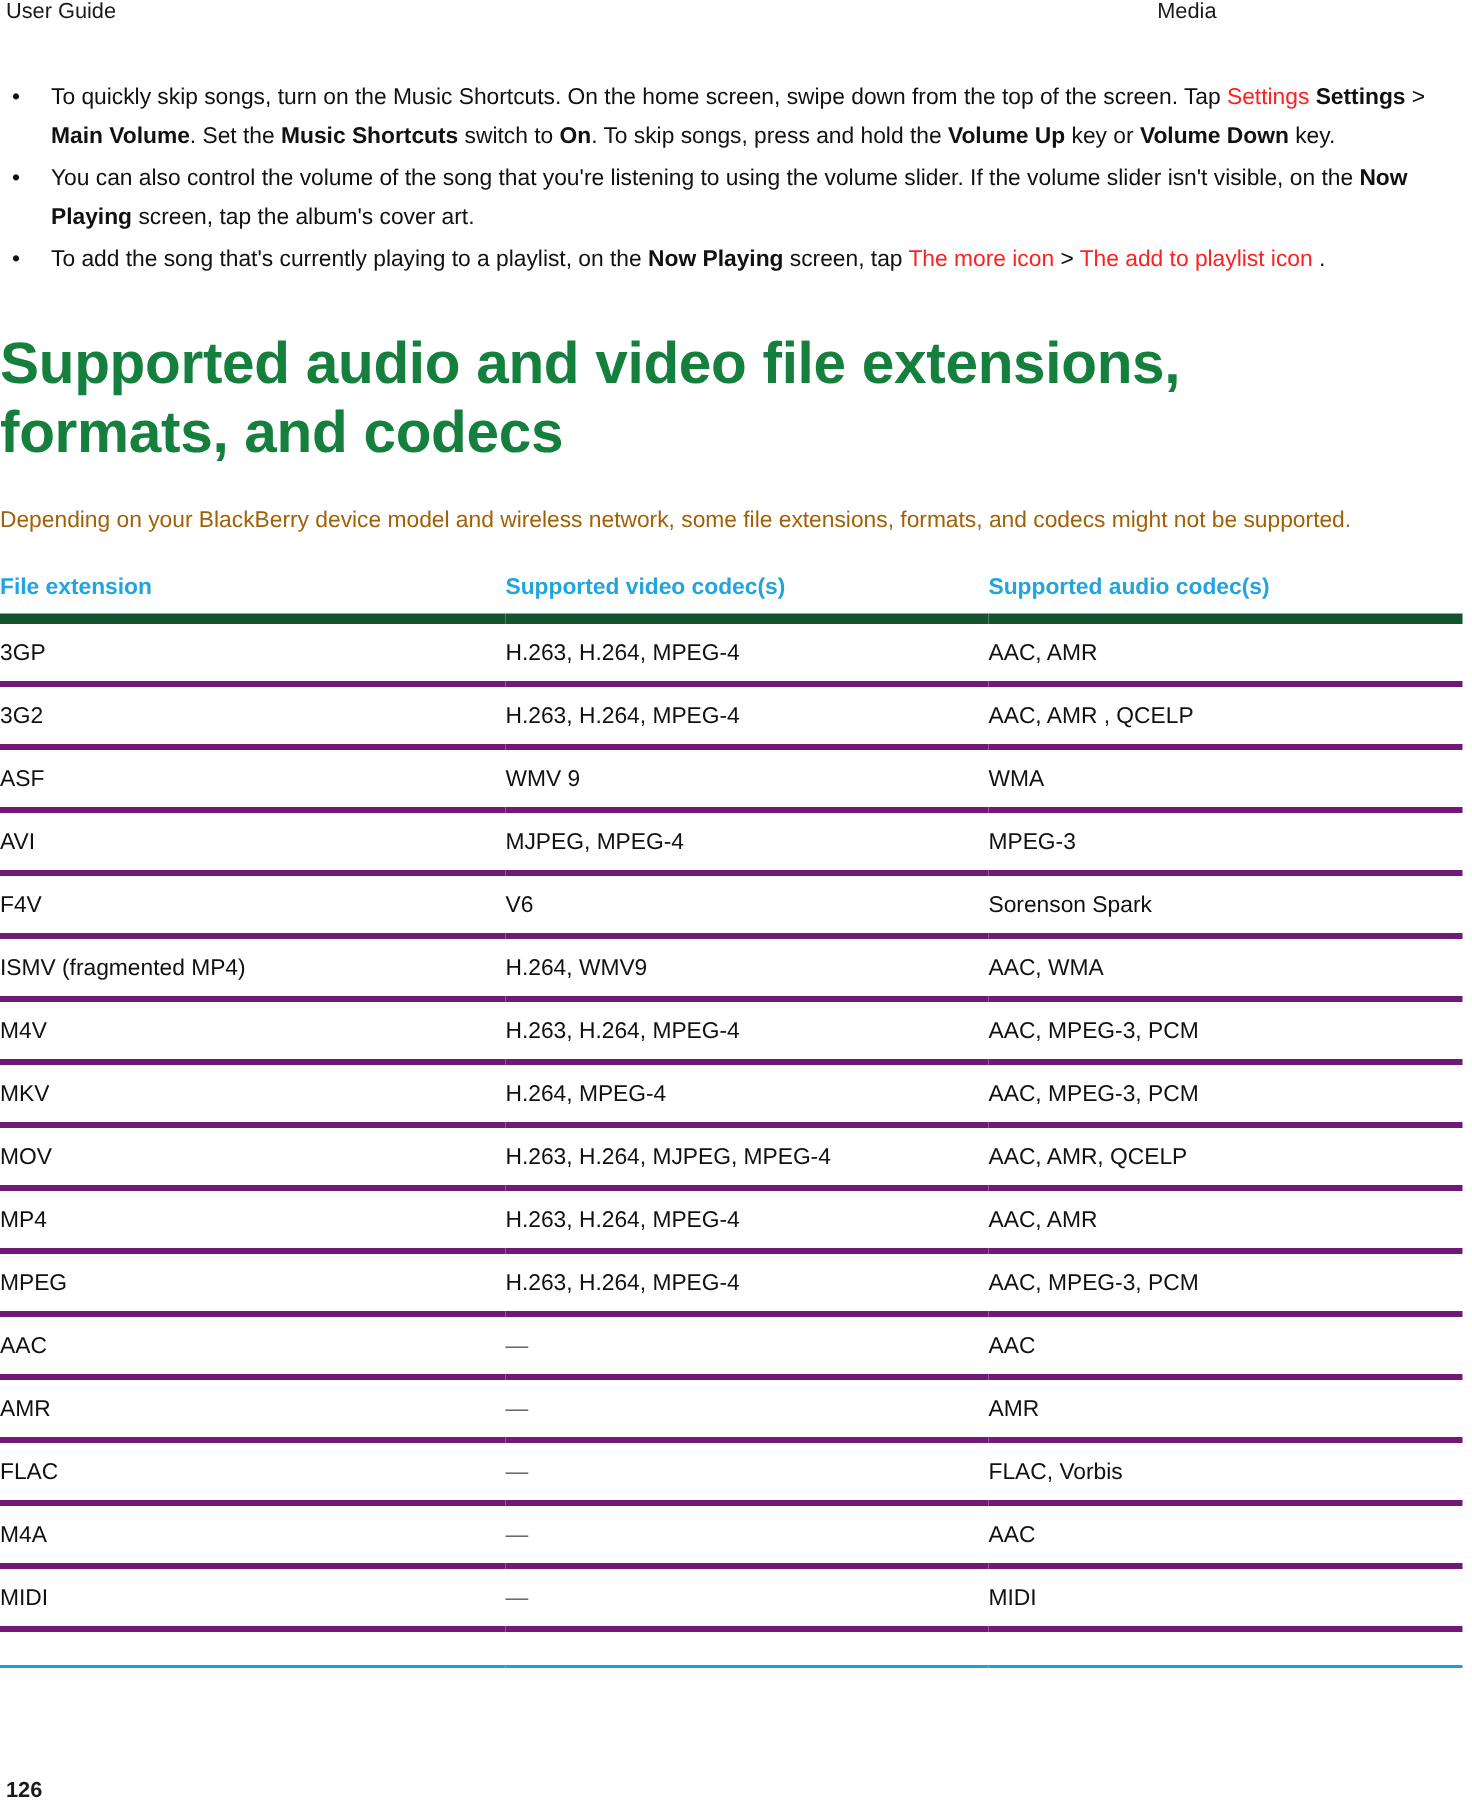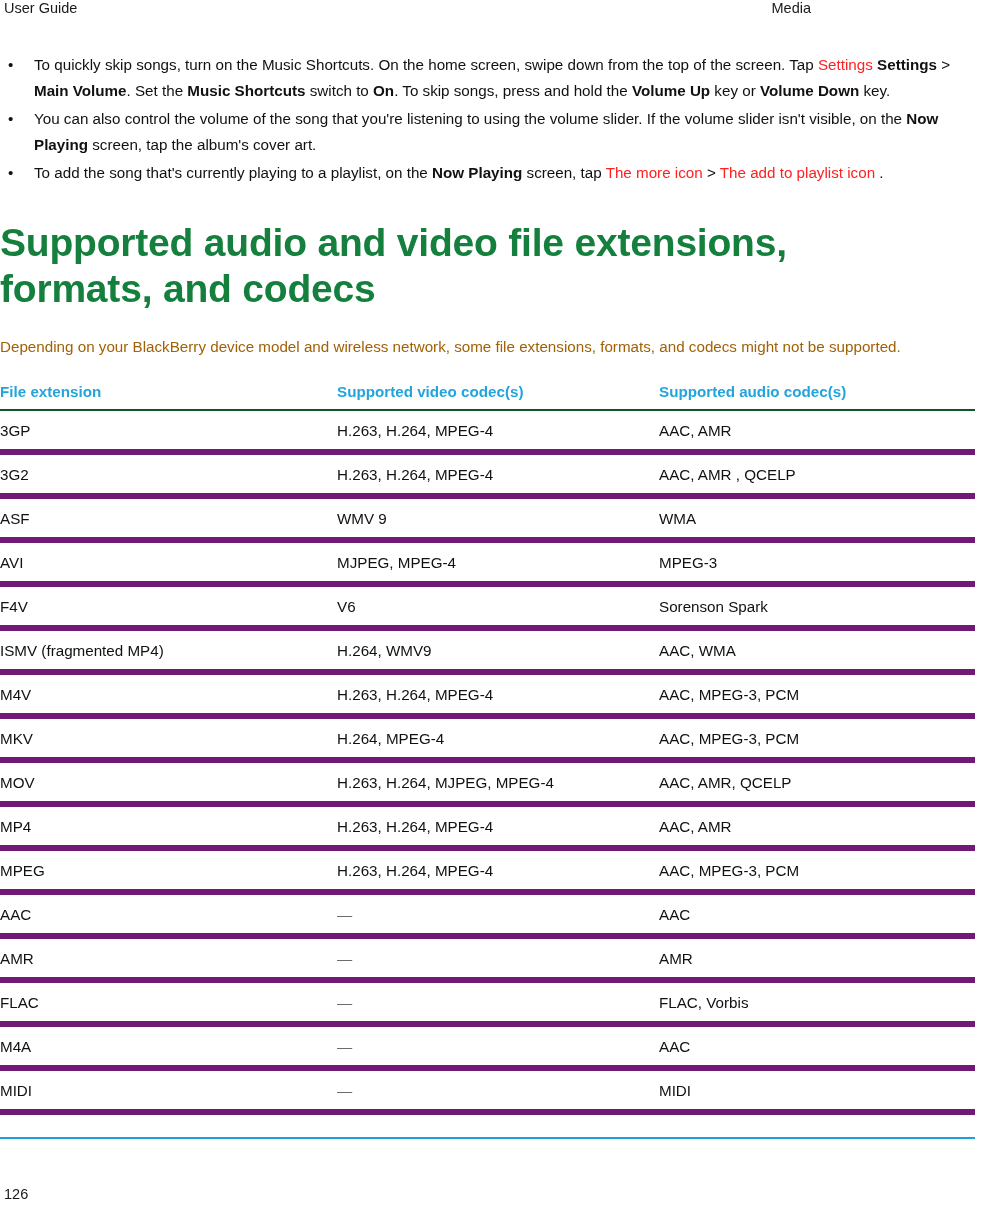--- a/index.html
+++ b/index.html
@@ -103,30 +103,30 @@
   table.codec-table col.c2 { width: 322px; }
   table.codec-table col.c3 { width: 316px; }
 
   table.codec-table th {
     text-align: left;
     font-size: 15.2px;
     font-weight: bold;
     color: #22a4dd;
     padding: 0 0 9px 0;
     vertical-align: bottom;
-    border-bottom: 2px solid #14532d;
+    border-bottom: 7px solid #14532d;
   }
   table.codec-table td {
     text-align: left;
     font-size: 15.2px;
     color: #111111;
     height: 38px;
     padding: 0;
     vertical-align: middle;
-    border-bottom: 6px solid #701a75;
+    border-bottom: 4px solid #701a75;
     white-space: nowrap;
   }
   td.dash-cell {
     color: #6b6b6b;
     font-size: 15.2px;
     vertical-align: middle;
     padding-top: 10px;
   }
   .dash-mark {
     display: inline-block;
@@ -139,20 +139,21 @@
     border-bottom: 2px solid #1f9fd9;
   }
 
   
   .page-number {
     position: absolute;
     left: 4px;
     top: 1186px;
     font-size: 14.5px;
     color: #1a1a1a;
+    font-weight: bold;
   }
 </style>
 </head>
 <body>
 
 <div class="page-header">
   <span class="hdr-left">User Guide</span>
   <span class="hdr-right">Media</span>
 </div>
 

